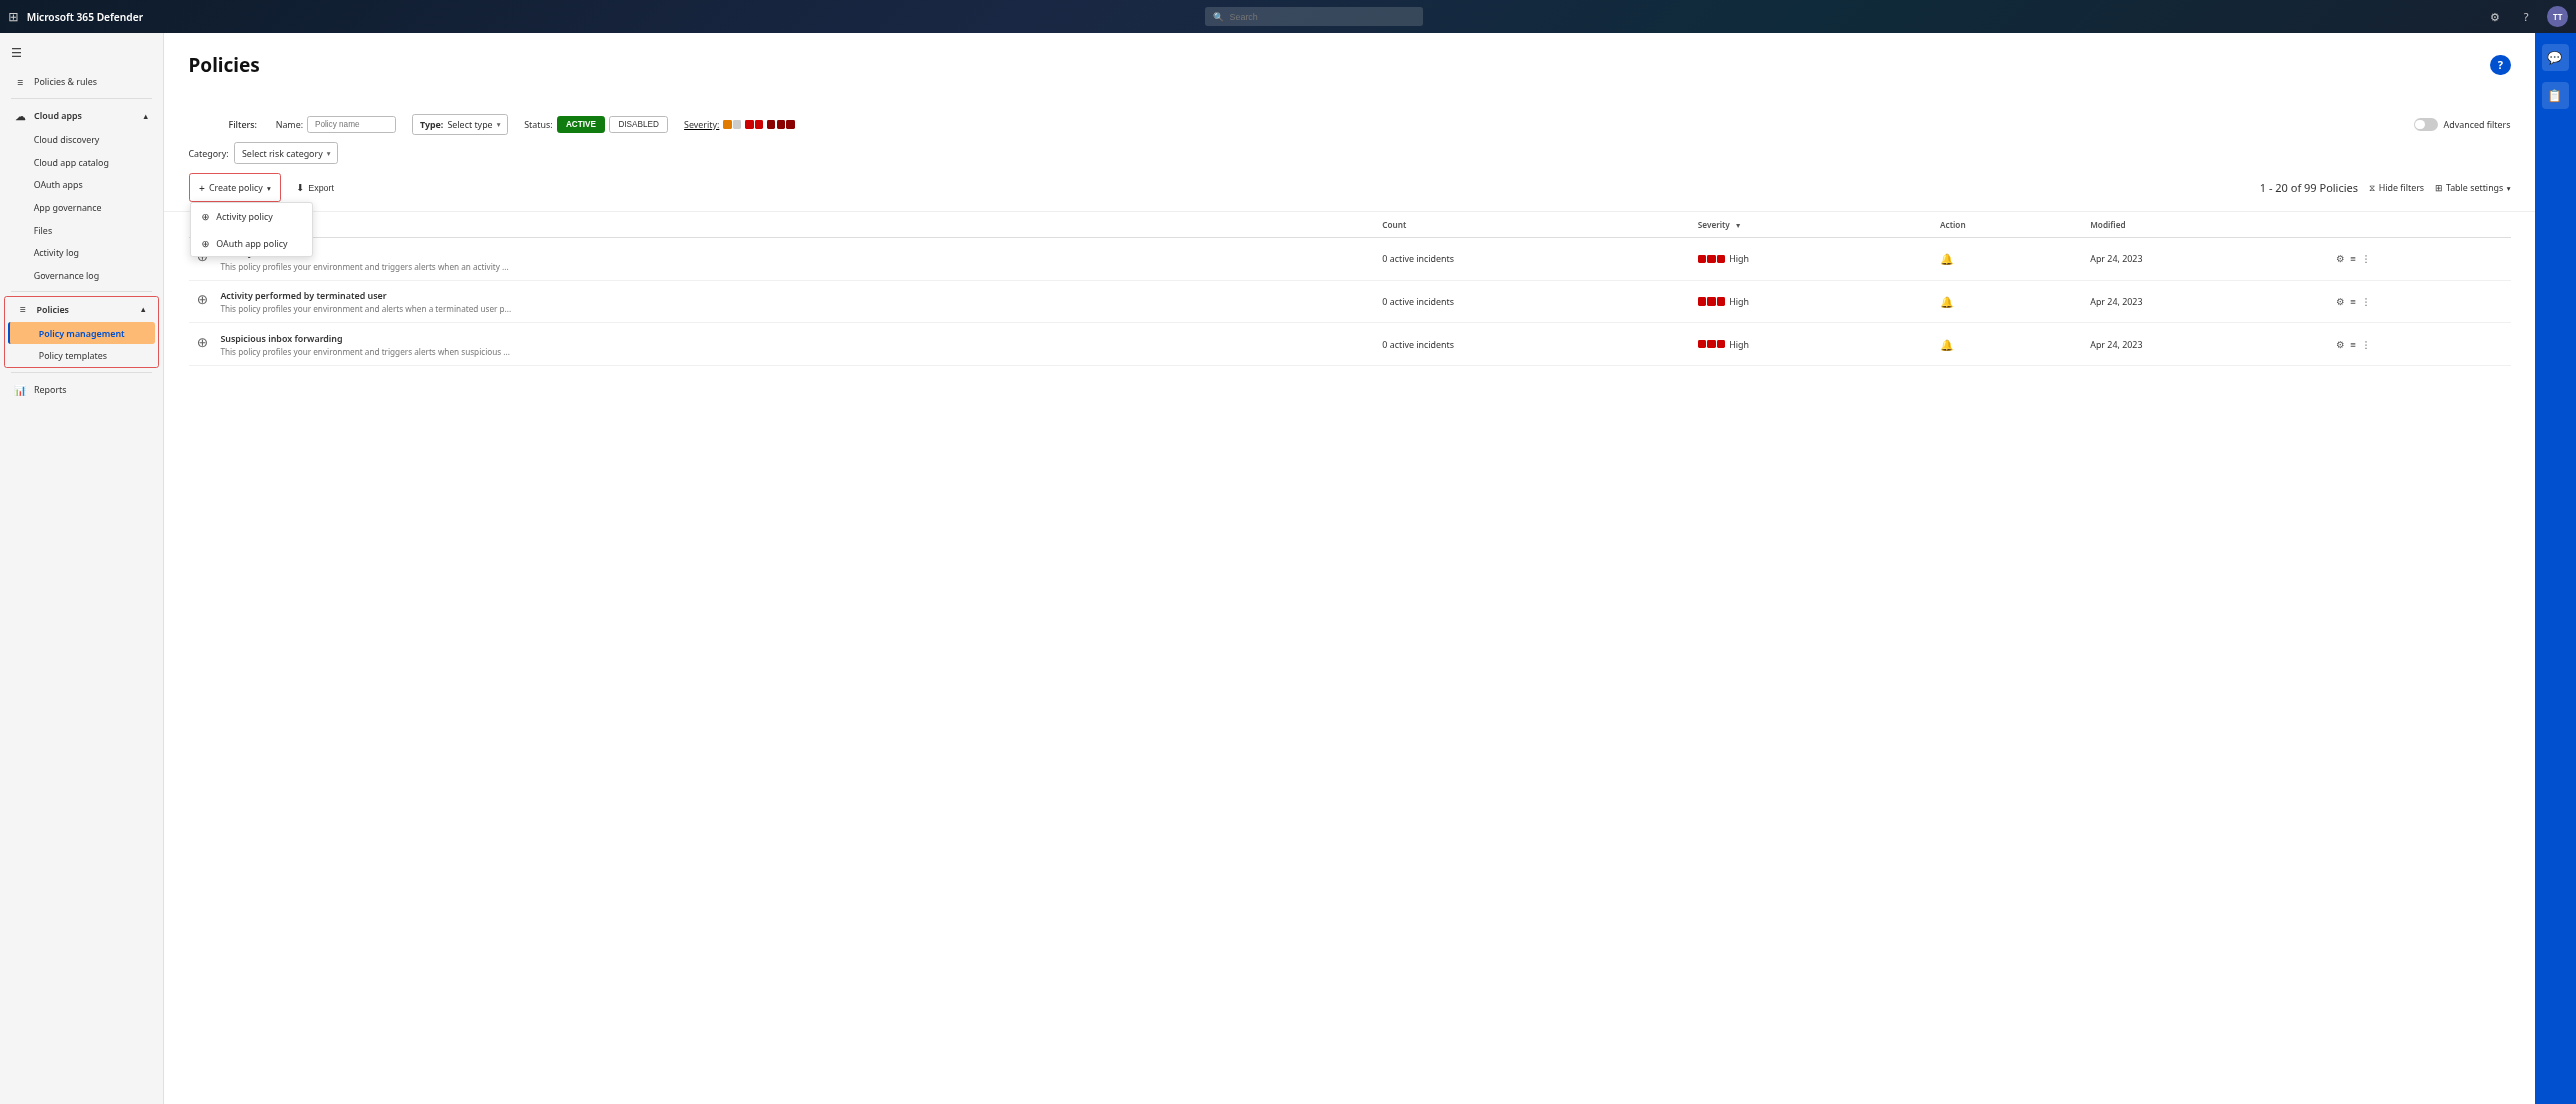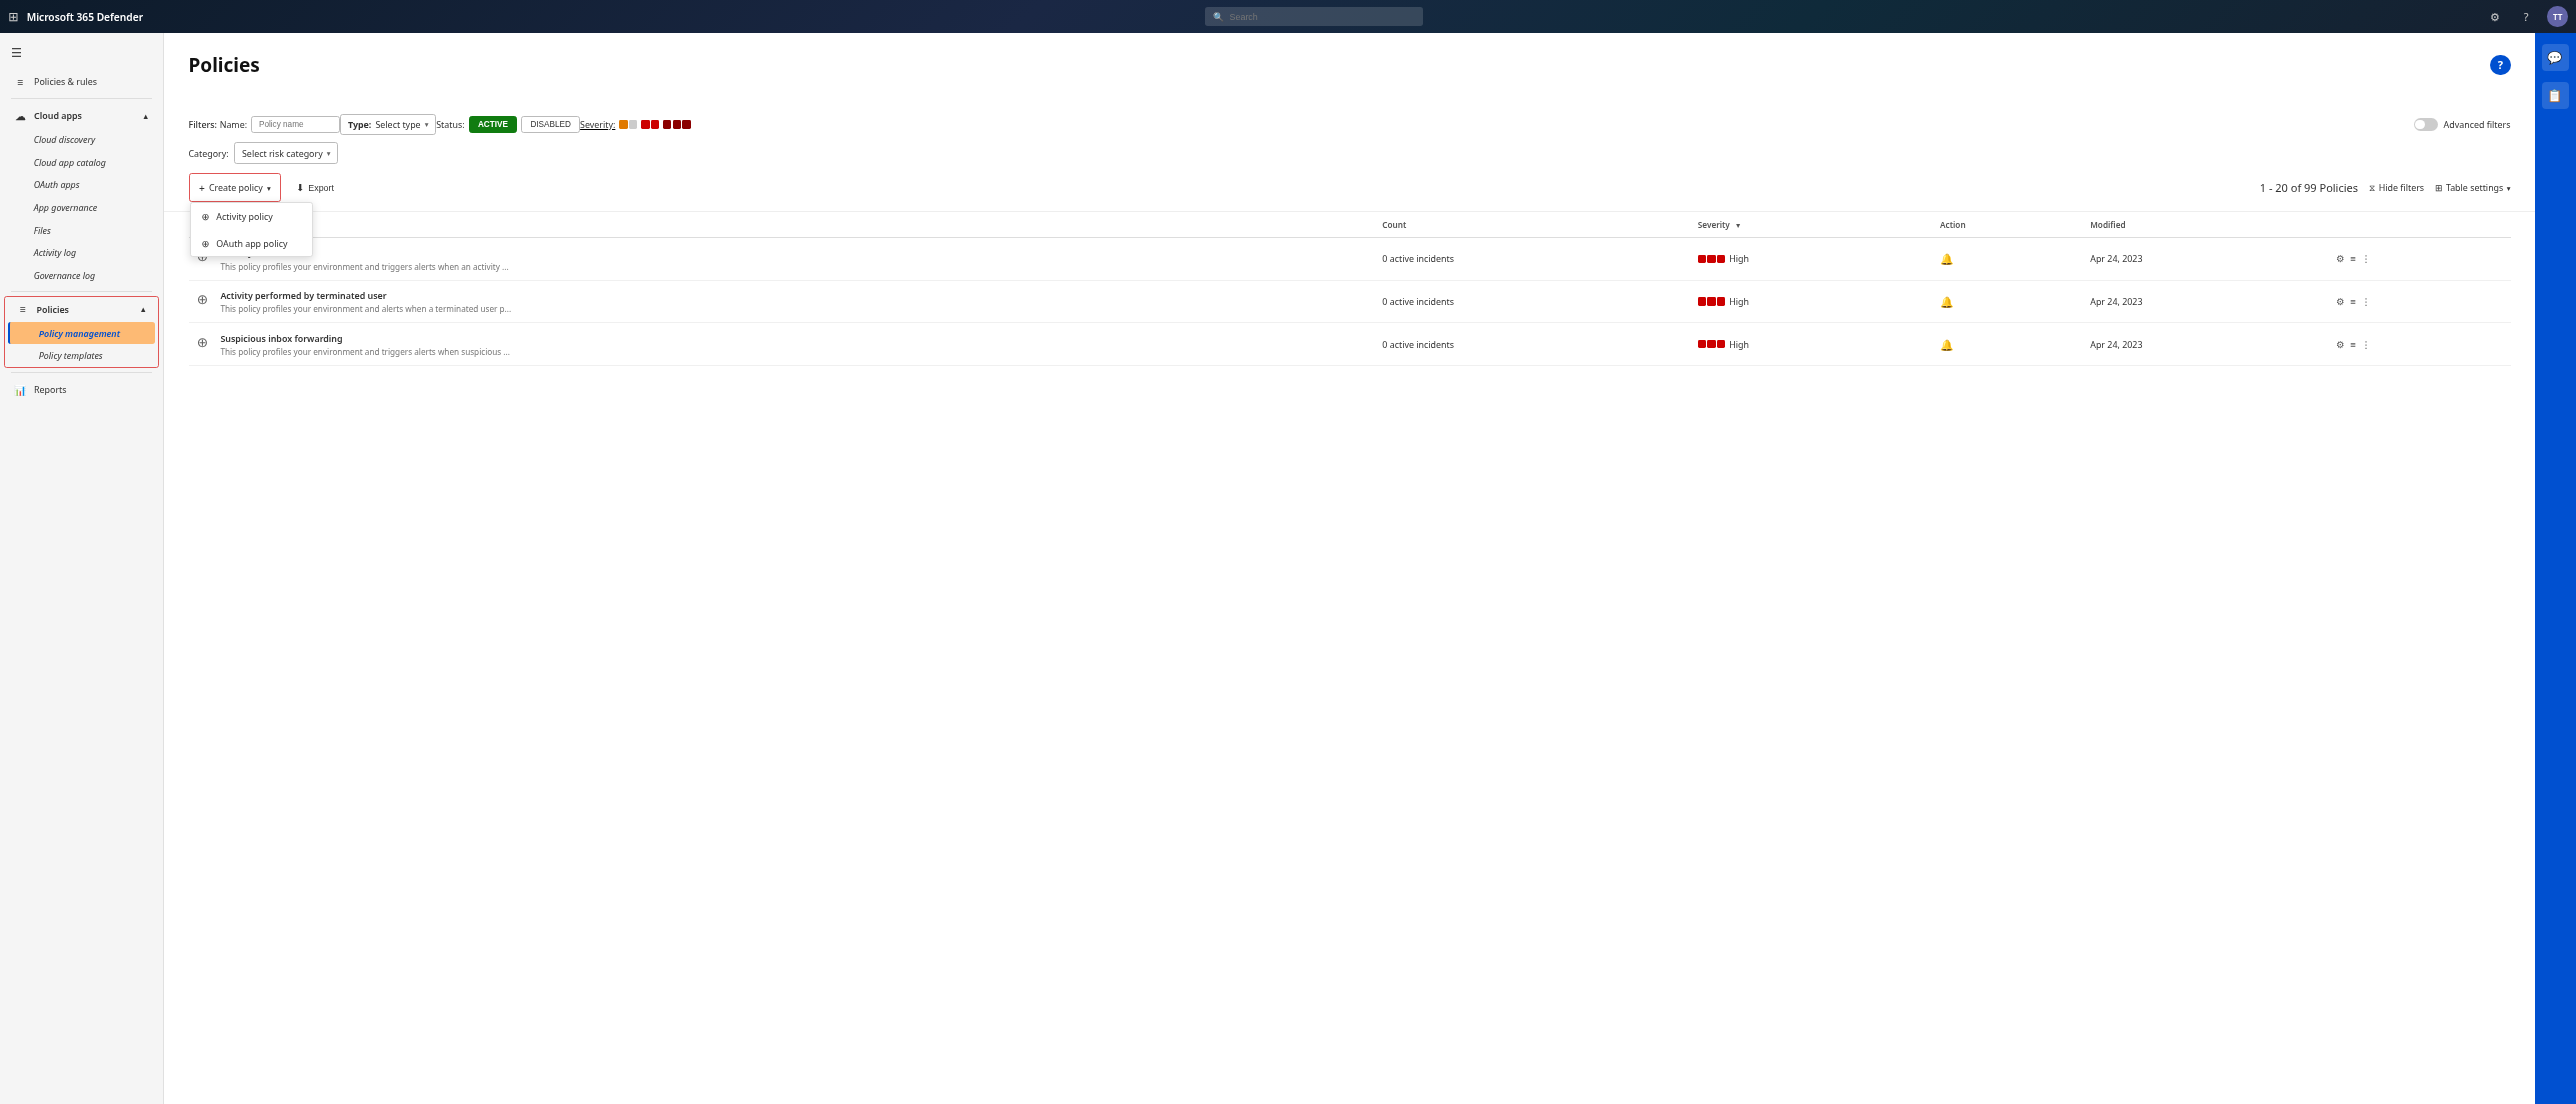--- a/index.html
+++ b/index.html
@@ -83,21 +83,20 @@
     .sidebar-sub-item {
       display: flex;
       align-items: center;
       padding: 4.8px 11px 4.8px 31px;
       gap: 6.8px;
       cursor: pointer;
       font-size: 8.9px;
       color: #333;
       border-radius: 2.7px;
       margin: 0 2.7px;
-      font-style: italic;
     }
     .sidebar-sub-item.selected-sub {
       color: #0050d0;
       font-weight: 600;
       border-left: 2px solid #0050d0;
       padding-left: 29px;
       background: #fdba74;
     }
     .sidebar-divider { border: none; border-top: 0.7px solid #ddd; margin: 4.1px 11px; }
     .sidebar-policies-box {
@@ -140,21 +139,21 @@
       color: #c00;
       border: 1px solid #e05555;
       border-bottom: none;
       border-radius: 2.7px 2.7px 0 0;
       position: relative;
       top: 0.7px;
     }
 
     
     .filters-section { padding: 11px 24.5px 0 24.5px; }
-    .filters-row { display: flex; align-items: center; gap: 0; flex-wrap: wrap; }
+    .filters-row { display: flex; align-items: center; gap: 16px; flex-wrap: wrap; margin-left: 40px; }
     .filters-label { font-size: 8.9px; color: #333; font-weight: 500; margin-right: 2.7px; }
     .filter-name-group { display: flex; align-items: center; gap: 4.1px; }
     .filter-label { font-size: 8.9px; color: #333; }
     .filter-input {
       border: 0.7px solid #bbb;
       border-radius: 2.7px;
       padding: 3.4px 6.8px;
       font-size: 8.2px;
       color: #999;
       outline: none;

